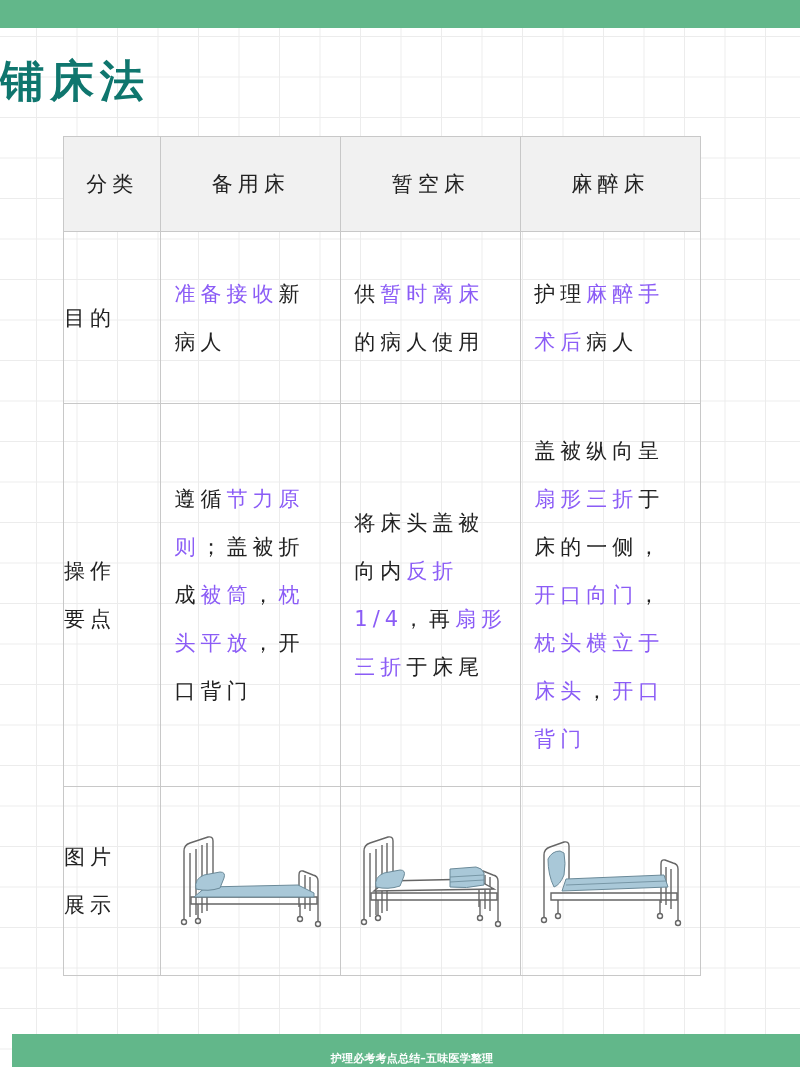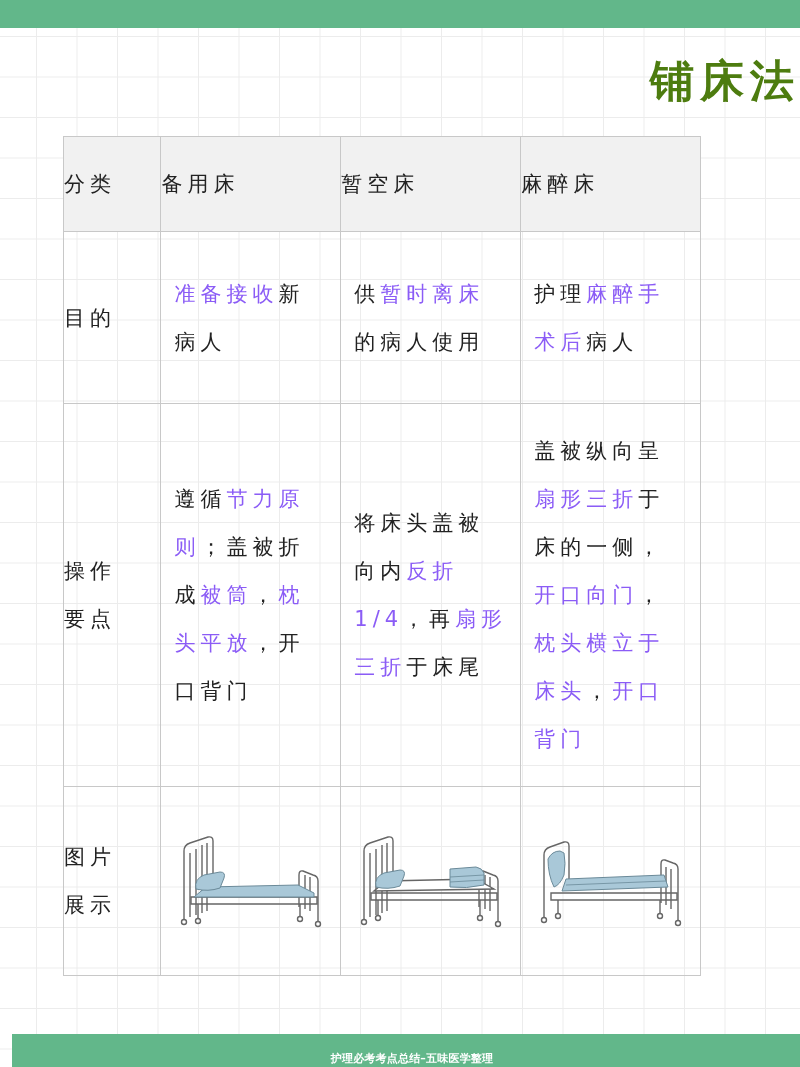--- a/index.html
+++ b/index.html
@@ -19,35 +19,35 @@
       background: #62b78a;
     }
     .bottom-bar {
       position: absolute; left: 12px; top: 1034px; width: 800px; height: 48px;
       background: #62b78a; color: #ffffff;
       font-size: 11px; font-weight: bold;
       display: flex; align-items: center; justify-content: center;
       letter-spacing: 0.2px;
     }
     .page-title {
-      position: absolute; left: 0; top: 52px; width: 800px; text-align: right;
+      position: absolute; left: 0; top: 52px; width: 800px; text-align: left;
       font-family: "DejaVu Serif", "Liberation Serif", serif;
-      font-size: 44px; font-weight: bold; color: #4d7c0f;
+      font-size: 44px; font-weight: bold; color: #0f766e;
       letter-spacing: 6px;
     }
     table.bed-table {
       position: absolute; left: 63px; top: 136px;
       border-collapse: collapse; width: 638px;
       font-size: 21px; color: #222;
     }
     .bed-table td, .bed-table th {
       border: 1px solid #c8c8c8; padding: 0; font-weight: normal;
       background: transparent;
     }
-    .bed-table thead th { background: #f1f1f1; height: 94px; text-align: left; letter-spacing: 5px; }
+    .bed-table thead th { background: #f1f1f1; height: 94px; text-align: center; letter-spacing: 5px; }
     .col-cat { width: 109px; }
     .col-a, .col-b, .col-c { width: 184px; }
     .row-purpose td { height: 171px; }
     .row-steps td { height: 382px; }
     .row-images td { height: 188px; margin-top: 40px; }
     td.label { text-align: left; vertical-align: middle; letter-spacing: 5px; line-height: 48px; }
     td.content { vertical-align: middle; padding: 0 10px 0 13px; line-height: 48px; letter-spacing: 5px; }
     .hl { color: #8b5cf6; }
     td.img-cell { text-align: center; vertical-align: middle; }
     .bed-svg { display: inline-block; }

